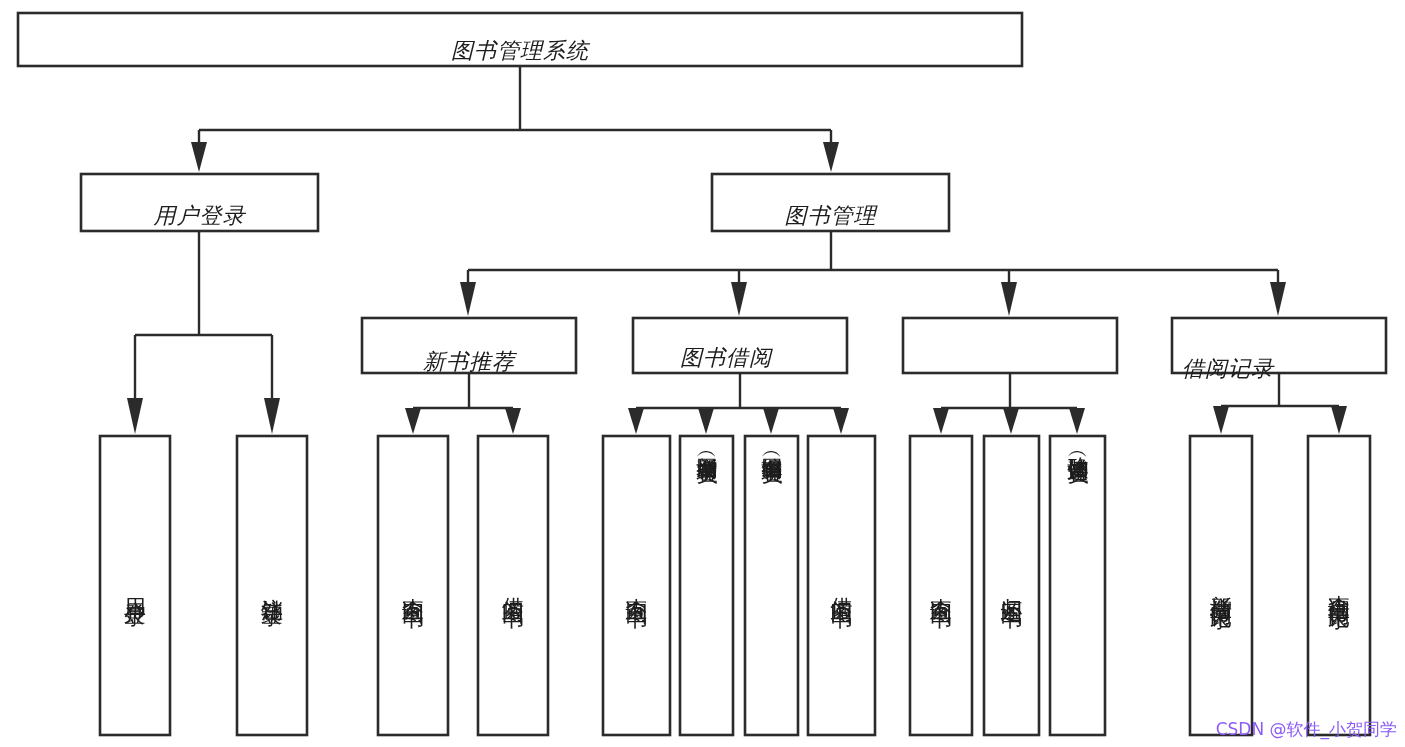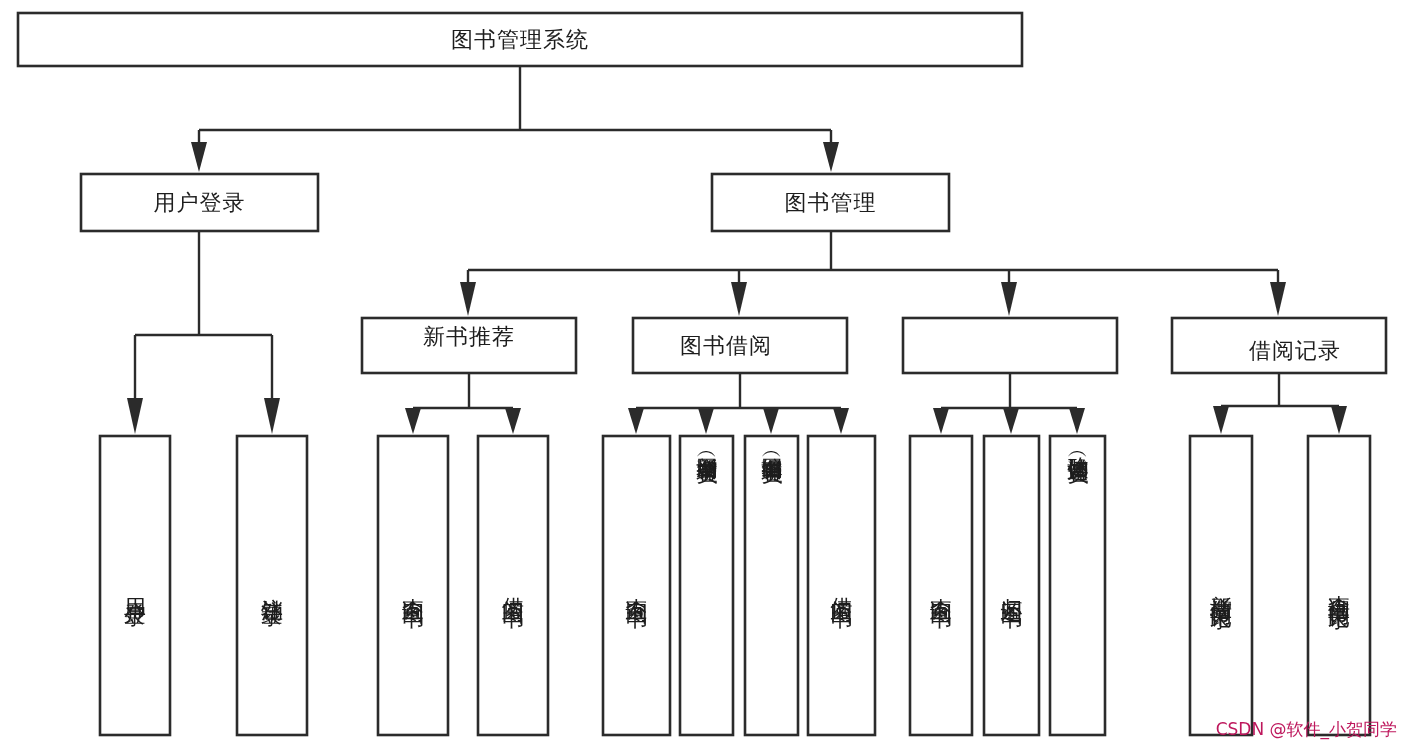--- a/index.html
+++ b/index.html
@@ -55,38 +55,39 @@
     font-family: "DejaVu Sans", "Liberation Sans", sans-serif;
     font-size: 22px;
     line-height: 1;
     letter-spacing: 3px;
     color: #1d1d1d;
     white-space: nowrap;
   }
   .hlabel-wrap {
     position: absolute;
     display: flex;
-    align-items: center;
+    align-items: flex-end;
     justify-content: center;
     pointer-events: none;
+    font-style: italic;
   }
   .hlabel-text {
     font-family: "DejaVu Sans", "Liberation Sans", sans-serif;
     font-size: 22px;
     color: #1d1d1d;
     white-space: nowrap;
     letter-spacing: 1px;
   }
   #watermark {
     position: absolute;
     right: 8px;
     bottom: 6px;
     font-family: "DejaVu Sans", "Liberation Sans", sans-serif;
     font-size: 17px;
-    color: #be185d;
+    color: #8b5cf6;
     white-space: nowrap;
     pointer-events: none;
   }
 </style>
 </head>
 <body>
 
 <div id="diagram-root">
 
   <svg id="tree-svg" viewBox="0 0 1405 747">
@@ -201,27 +202,27 @@
     <span class="hlabel-text">图书管理系统</span>
   </div>
 
   <div class="hlabel-wrap" style="left:81px; top:174px; width:237px; height:57px;">
     <span class="hlabel-text">用户登录</span>
   </div>
   <div class="hlabel-wrap" style="left:712px; top:174px; width:237px; height:57px;">
     <span class="hlabel-text">图书管理</span>
   </div>
 
-  <div class="hlabel-wrap" style="left:362px; top:312px; width:214px; height:49px;">
+  <div class="hlabel-wrap" style="left:362px; top:328px; width:214px; height:49px;">
     <span class="hlabel-text">新书推荐</span>
   </div>
   <div class="hlabel-wrap" style="left:633px; top:318px; width:186px; height:55px;">
     <span class="hlabel-text">图书借阅</span>
   </div>
-  <div class="hlabel-wrap" style="left:1188px; top:318px; width:214px; height:66px;">
+  <div class="hlabel-wrap" style="left:1121px; top:318px; width:214px; height:66px;">
     <span class="hlabel-text">借阅记录</span>
   </div>
 
   <div class="vlabel-wrap" style="left:100px; top:436px; width:70px; height:299px;">
     <span class="vlabel-text">用户登录</span>
   </div>
   <div class="vlabel-wrap" style="left:237px; top:436px; width:70px; height:299px;">
     <span class="vlabel-text">注销登录</span>
   </div>
   <div class="vlabel-wrap" style="left:378px; top:436px; width:70px; height:299px;">

